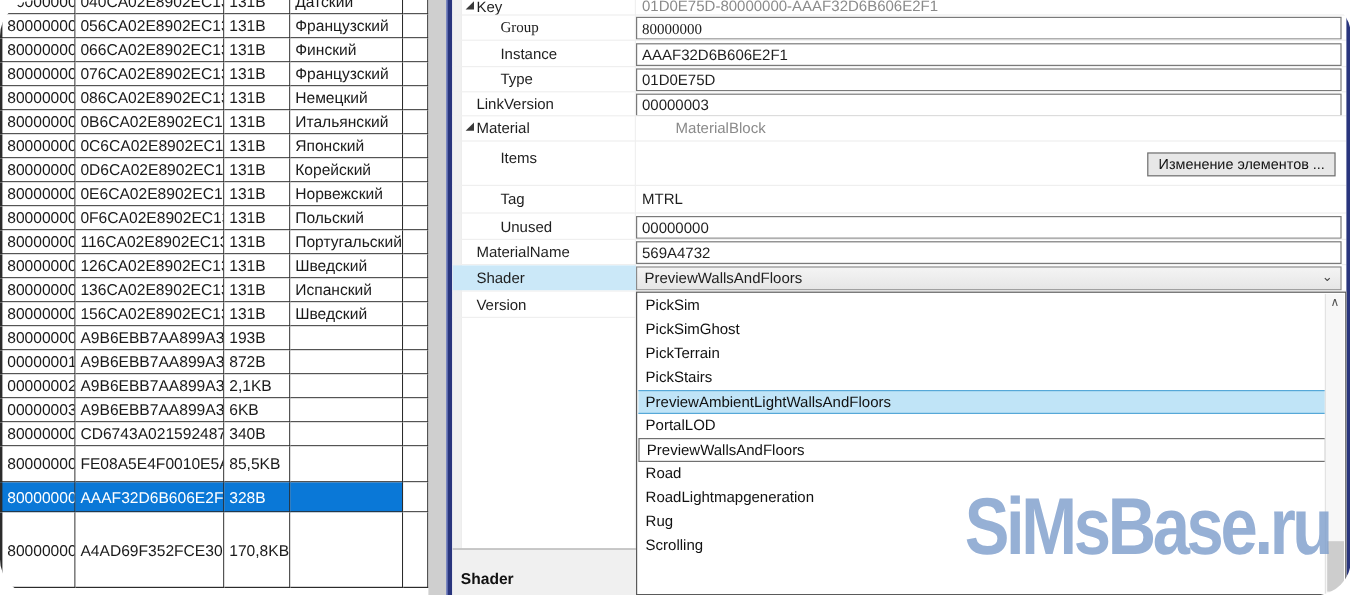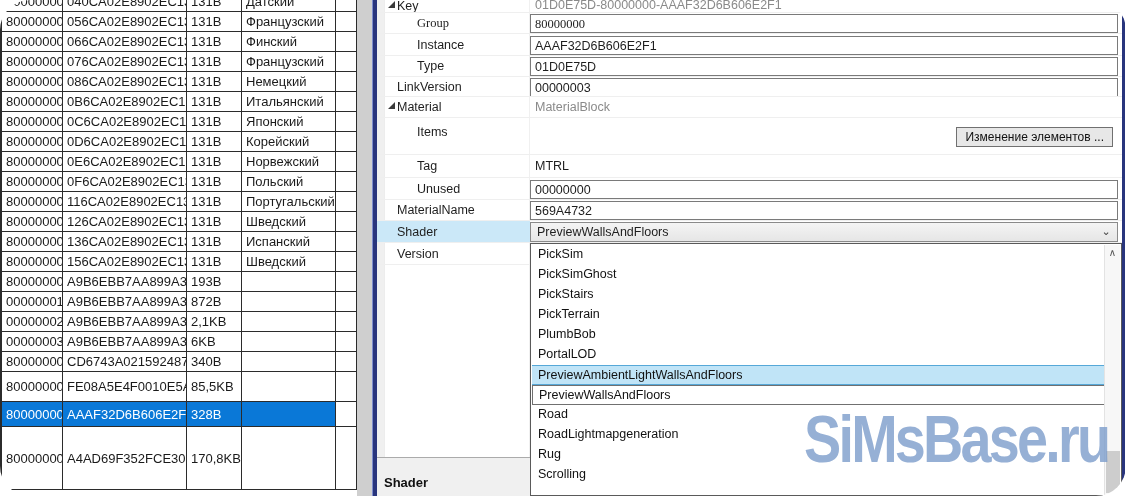--- a/index.html
+++ b/index.html
@@ -249,21 +249,21 @@
           <span class="plabel" style="left: 40px; top: 3px;">Type</span>
           <div class="pval-box" style="top: 1px;">01D0E75D</div>
         </div>
         <div class="prow" style="top: 77px; height: 20px;">
           <span class="plabel" style="left: 20px; top: 2.5px;">LinkVersion</span>
           <div class="pval-box" style="top: 0.5px;">00000003</div>
         </div>
         <div class="prow" style="top: 97px; height: 21px;">
           <span class="expander" style="left: 11px; top: 4.5px;"></span>
           <span class="plabel" style="left: 20px; top: 3px;">Material</span>
-          <span class="pval-ro" style="top: 3px;">MaterialBlock</span>
+          <span class="pval-ro" style="top: 3px; margin-left: 28px;">MaterialBlock</span>
         </div>
         <div class="prow" style="top: 118px; height: 37px;">
           <span class="plabel" style="left: 40px; top: 7px;">Items</span>
           <button class="pval-btn">Изменение элементов ...</button>
         </div>
         <div class="prow" style="top: 155px; height: 23px;">
           <span class="plabel" style="left: 40px; top: 4px;">Tag</span>
           <span class="pval-plain" style="top: 4px; text-align: center;">MTRL</span>
         </div>
         <div class="prow" style="top: 178px; height: 22px;">
@@ -286,25 +286,24 @@
       </div>
     <div id="desc-panel">
       <div id="desc-label">Shader</div>
     </div>
   </div>
 
   <div id="dropdown">
     <div id="dd-items">
         <div class="dd-item">PickSim</div>
         <div class="dd-item">PickSimGhost</div>
+        <div class="dd-item">PickTerrain</div>
         <div class="dd-item">PickStairs</div>
-        <div class="dd-item">PickTerrain</div>
-        <div class="dd-item">PlumbBob</div>
+        <div class="dd-item hl">PreviewAmbientLightWallsAndFloors</div>
         <div class="dd-item">PortalLOD</div>
-        <div class="dd-item hl">PreviewAmbientLightWallsAndFloors</div>
         <div class="dd-item cur">PreviewWallsAndFloors</div>
         <div class="dd-item">Road</div>
         <div class="dd-item">RoadLightmapgeneration</div>
         <div class="dd-item">Rug</div>
         <div class="dd-item">Scrolling</div>
       </div>
     <div id="dd-scroll">
       <div id="dd-up">∧</div>
       <div id="dd-thumb"></div>
     </div>

